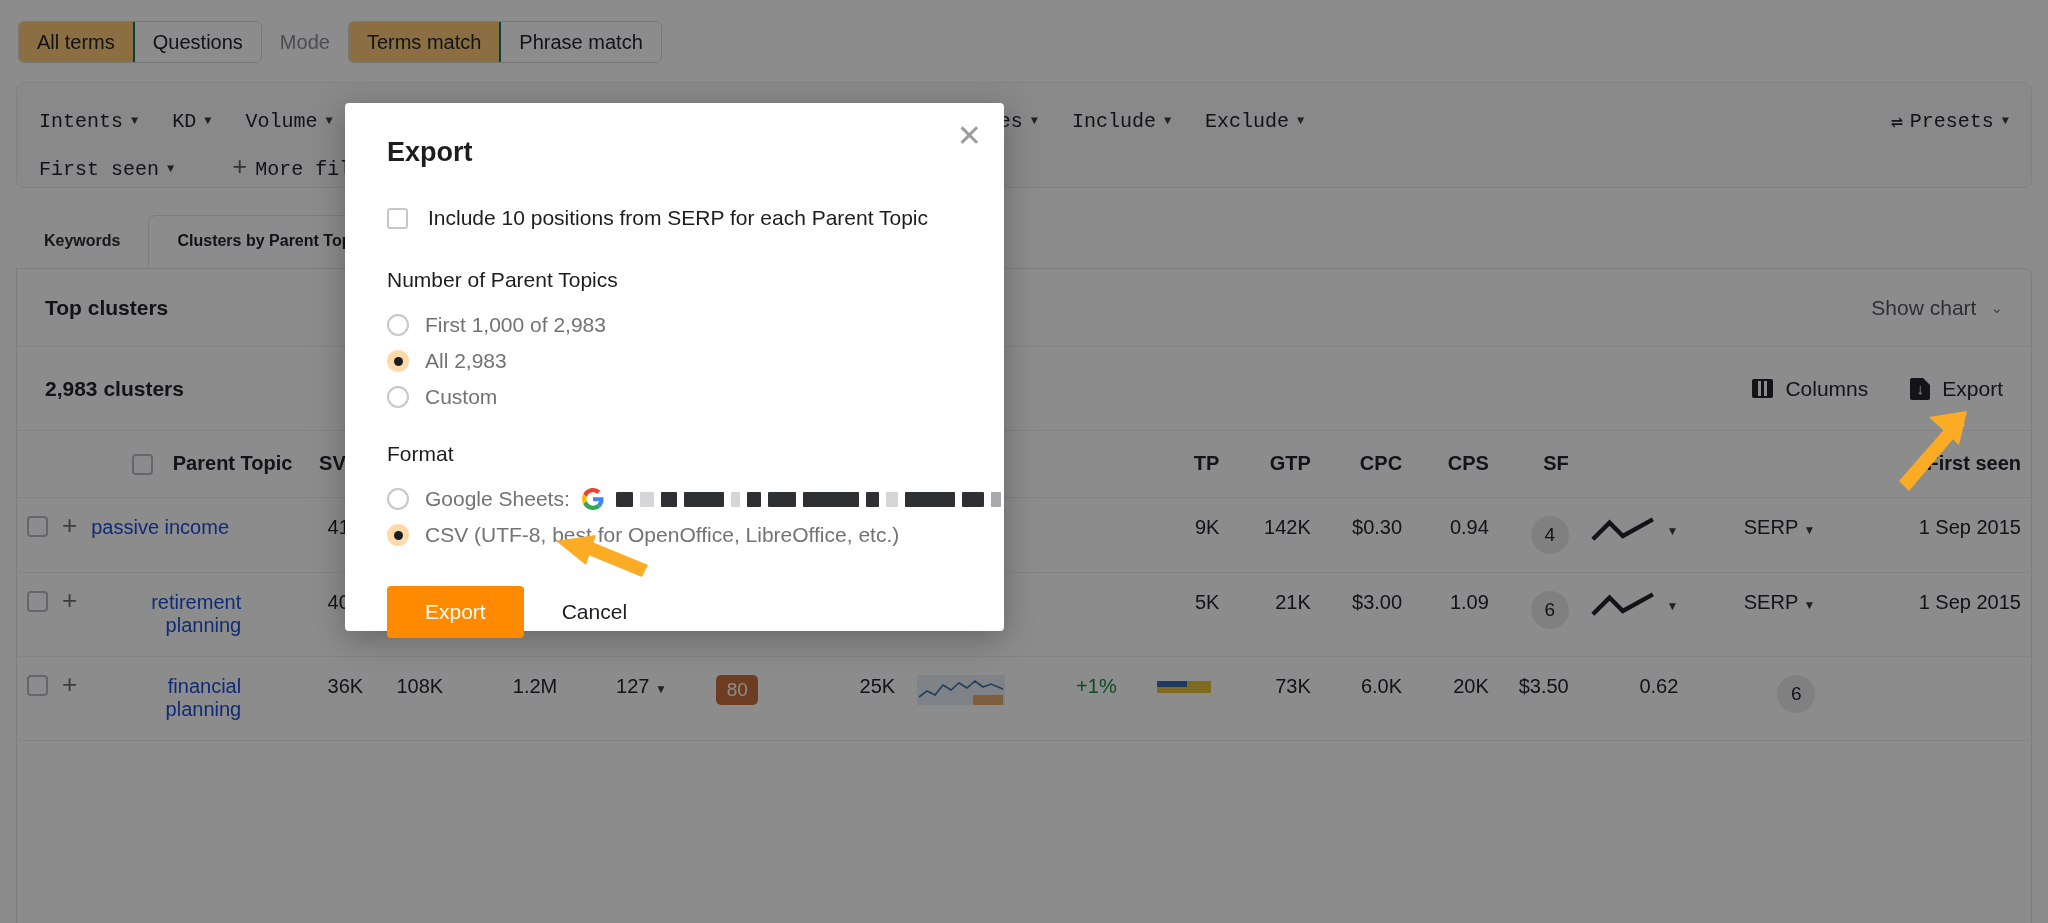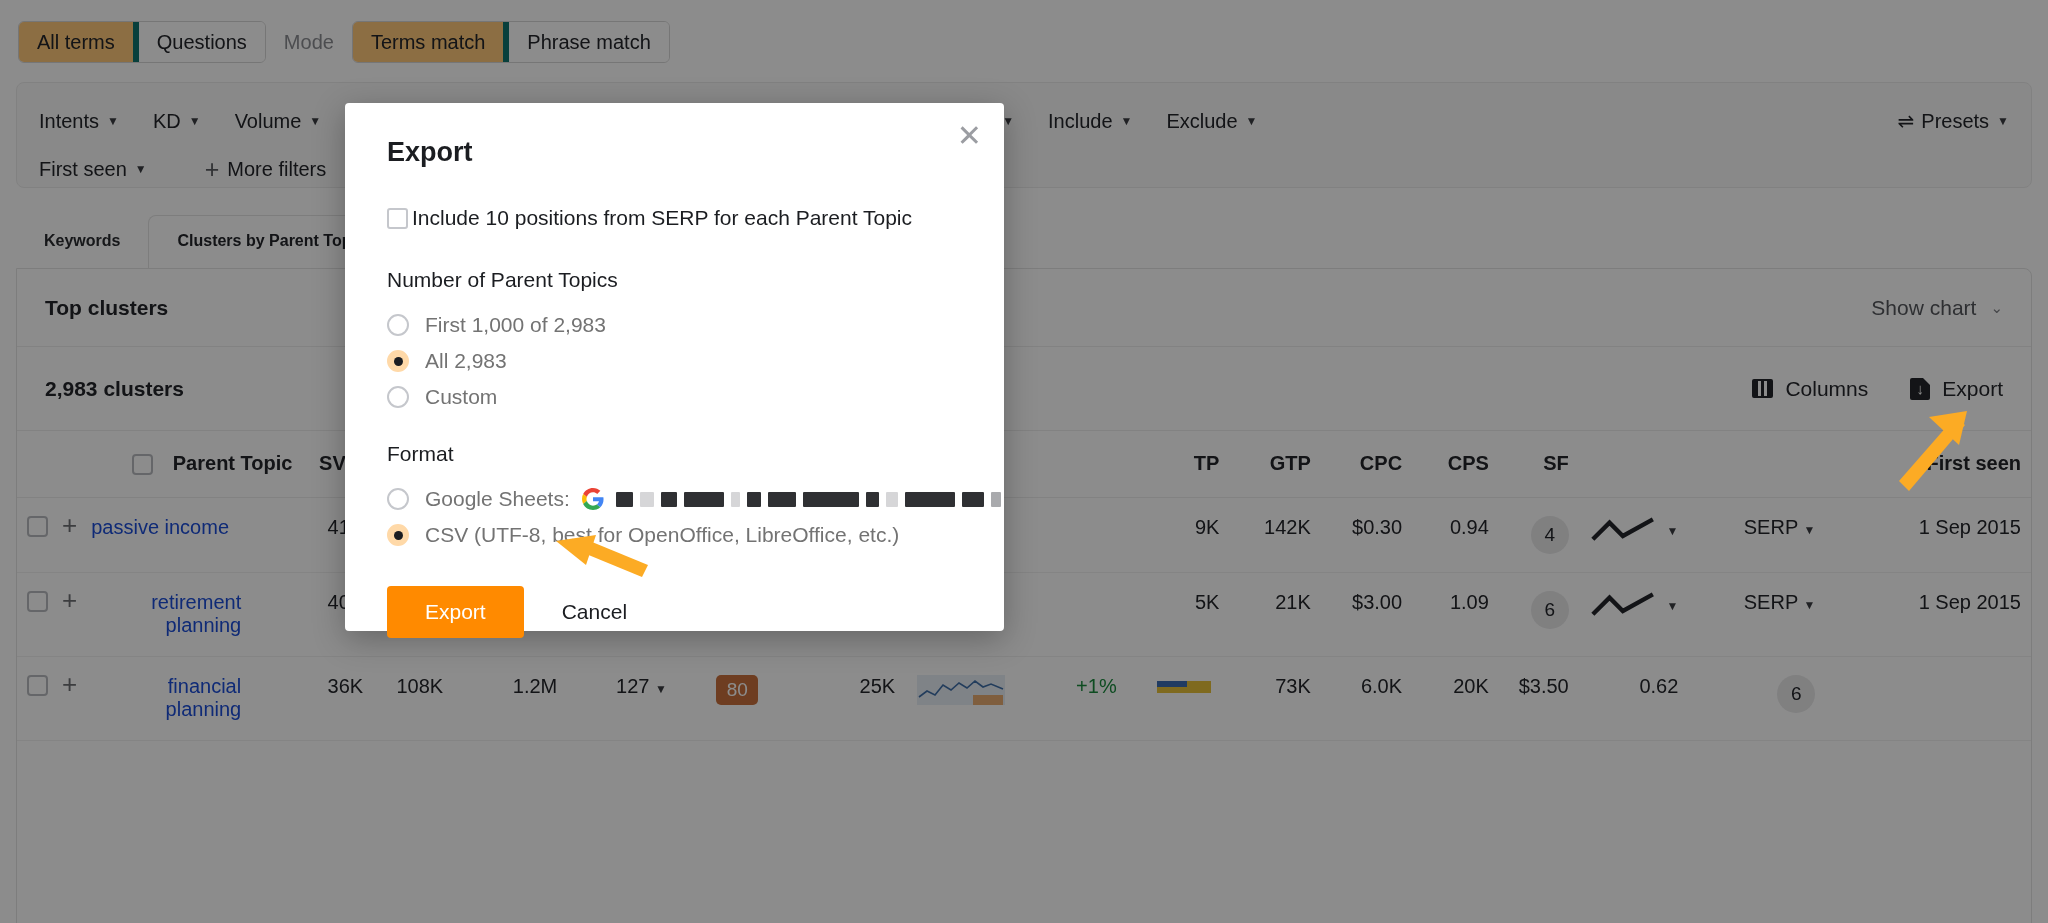--- a/index.html
+++ b/index.html
@@ -33,21 +33,21 @@
     display: flex; align-items: stretch;
     border: 1px solid #d8d8d8; border-radius: 6px;
     overflow: hidden; height: 42px;
     background: #fff;
   }
   .seg .segbtn {
     display: flex; align-items: center; justify-content: center;
     padding: 0 18px;
     font-size: 20px; color: #23252a;
     background: #fff;
-    border-right: 6px solid #0f766e;
+    border-right: 2px solid #0f766e;
     white-space: nowrap;
   }
   .seg .segbtn:last-child { border-right: none; }
   .seg .segbtn.active { background: #ffc87a; }
   .modelabel {
     font-size: 20px; color: #8b8d92; padding: 0 18px; white-space: nowrap;
   }
 
   
   .filterbar {
@@ -57,20 +57,21 @@
     border: 1px solid #ececec;
     border-radius: 8px;
     padding: 14px 22px 0 22px;
   }
   .frow { display: flex; align-items: center; height: 48px; }
   .fitem {
     display: flex; align-items: center; gap: 8px;
     font-size: 20px; color: #23252a;
     margin-right: 34px;
     white-space: nowrap;
+    font-family: Liberation Mono, monospace;
   }
   .caret { font-size: 12px; color: #3b3d42; line-height: 1; }
   .plusicon { font-size: 25px; color: #5a5c61; line-height: 0.8; font-weight: 300; }
   .fitem.right { margin-left: auto; margin-right: 0; }
   .presets-icon { font-size: 20px; letter-spacing: -1px; }
 
   
   .tabs {
     position: absolute; top: 206px; left: 16px; right: 16px;
     height: 62px;
@@ -184,21 +185,21 @@
     box-shadow: 0 8px 32px rgba(0,0,0,0.28);
     padding: 34px 42px 0 42px;
   }
   #modal-close {
     position: absolute; top: 18px; right: 22px;
     font-size: 30px; line-height: 1; color: #9b9da2; font-weight: 300;
     cursor: pointer;
   }
   .m-title { font-size: 27px; font-weight: bold; color: #1b1d21; margin-bottom: 38px; }
 
-  .m-check { display: flex; align-items: center; gap: 4px; margin-bottom: 38px; }
+  .m-check { display: flex; align-items: center; gap: 20px; margin-bottom: 38px; }
   .m-check .box {
     width: 21px; height: 21px; border: 2px solid #c5c7cc; border-radius: 3px; background: #fff;
     flex: 0 0 auto;
   }
   .m-check .lbl { font-size: 21px; color: #1b1d21; }
 
   .m-group-label { font-size: 21px; color: #1b1d21; margin-bottom: 16px; }
 
   .m-radio { display: flex; align-items: center; gap: 16px; height: 34px; margin-bottom: 2px; }
   .m-radio .rdo {

